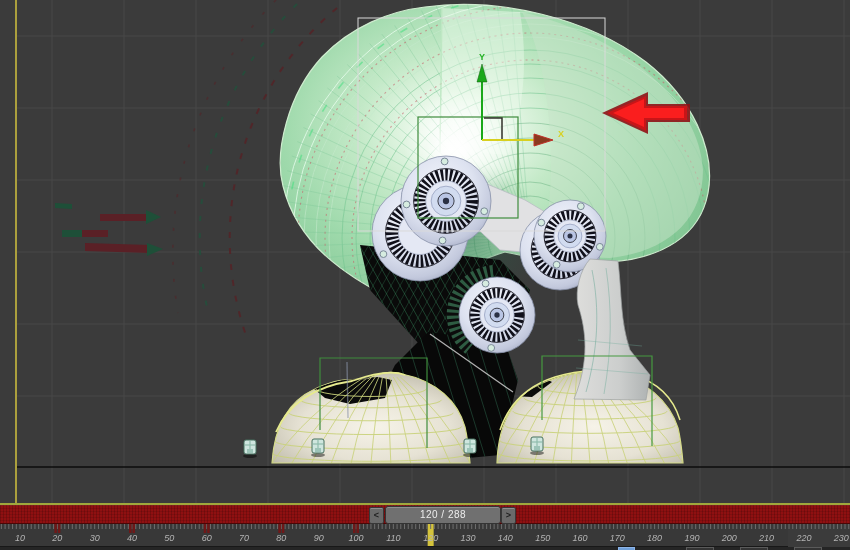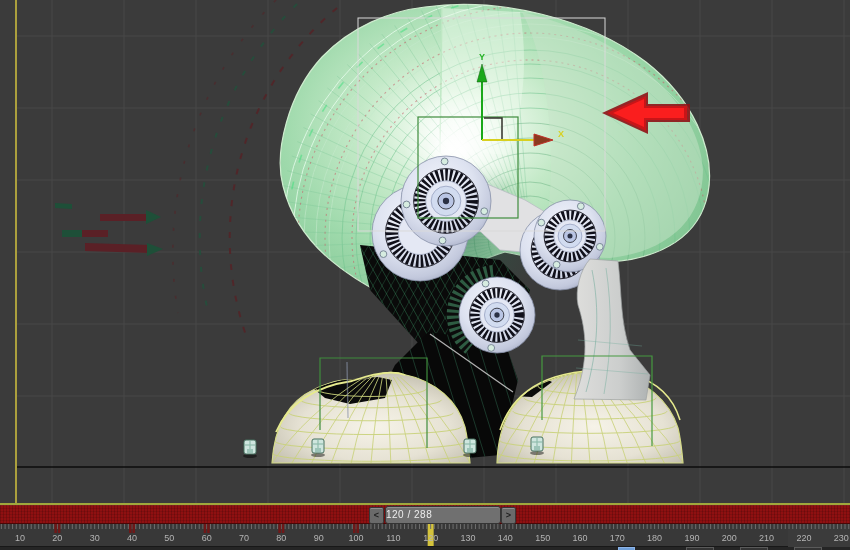--- a/index.html
+++ b/index.html
@@ -11,24 +11,24 @@
   #trackbar{position:absolute;left:0;top:505px;width:850px;height:19px;background:#8f1011;
     background-image:repeating-linear-gradient(90deg,rgba(0,0,0,.16) 0 1px,transparent 1px 3px),
                      repeating-linear-gradient(0deg,rgba(0,0,0,.10) 0 1px,transparent 1px 3px);
     box-shadow:inset 0 -1px 0 #4a0606, inset 0 1px 0 rgba(255,255,255,.06);}
   .tb-btn{position:absolute;top:2px;width:13px;height:15px;background:#6a6a6a;border:1px solid #383838;
     border-radius:2px;color:#1e1e1e;font-size:9px;font-weight:bold;text-align:center;line-height:14px;
     box-shadow:inset 0 1px 0 rgba(255,255,255,.25);cursor:pointer;}
   #tb-prev{left:369px;}
   #tb-next{left:501px;}
   #tb-counter{position:absolute;left:385px;top:1px;width:114px;height:16px;background:#707070;
-    border:1px solid #343434;border-radius:3px;color:#ededed;font-size:10px;text-align:left;
+    border:1px solid #343434;border-radius:3px;color:#ededed;font-size:10px;text-align:center;
     line-height:16px;letter-spacing:.5px;box-shadow:inset 0 1px 0 rgba(255,255,255,.22);}
   #ruler{position:absolute;left:0;top:524px;width:788px;height:22px;background:#383838;
-    border-bottom:1px solid #181818;}
+    border-bottom:1px solid #181818;font-style:italic;}
   #statusstrip{position:absolute;left:0;top:547px;width:850px;height:3px;background:#252525;}
   .partial-btn{position:absolute;top:0;height:3px;background:#333;border:1px solid #5a5a5a;border-bottom:none;}
   #pb-blue{position:absolute;top:0;left:618px;width:15px;height:3px;background:#6f9fd8;border:1px solid #8cb4e8;border-bottom:none;}
   svg text{font-family:"Liberation Sans",sans-serif;}
 </style>
 </head>
 <body>
 
 <div id="app">
 

